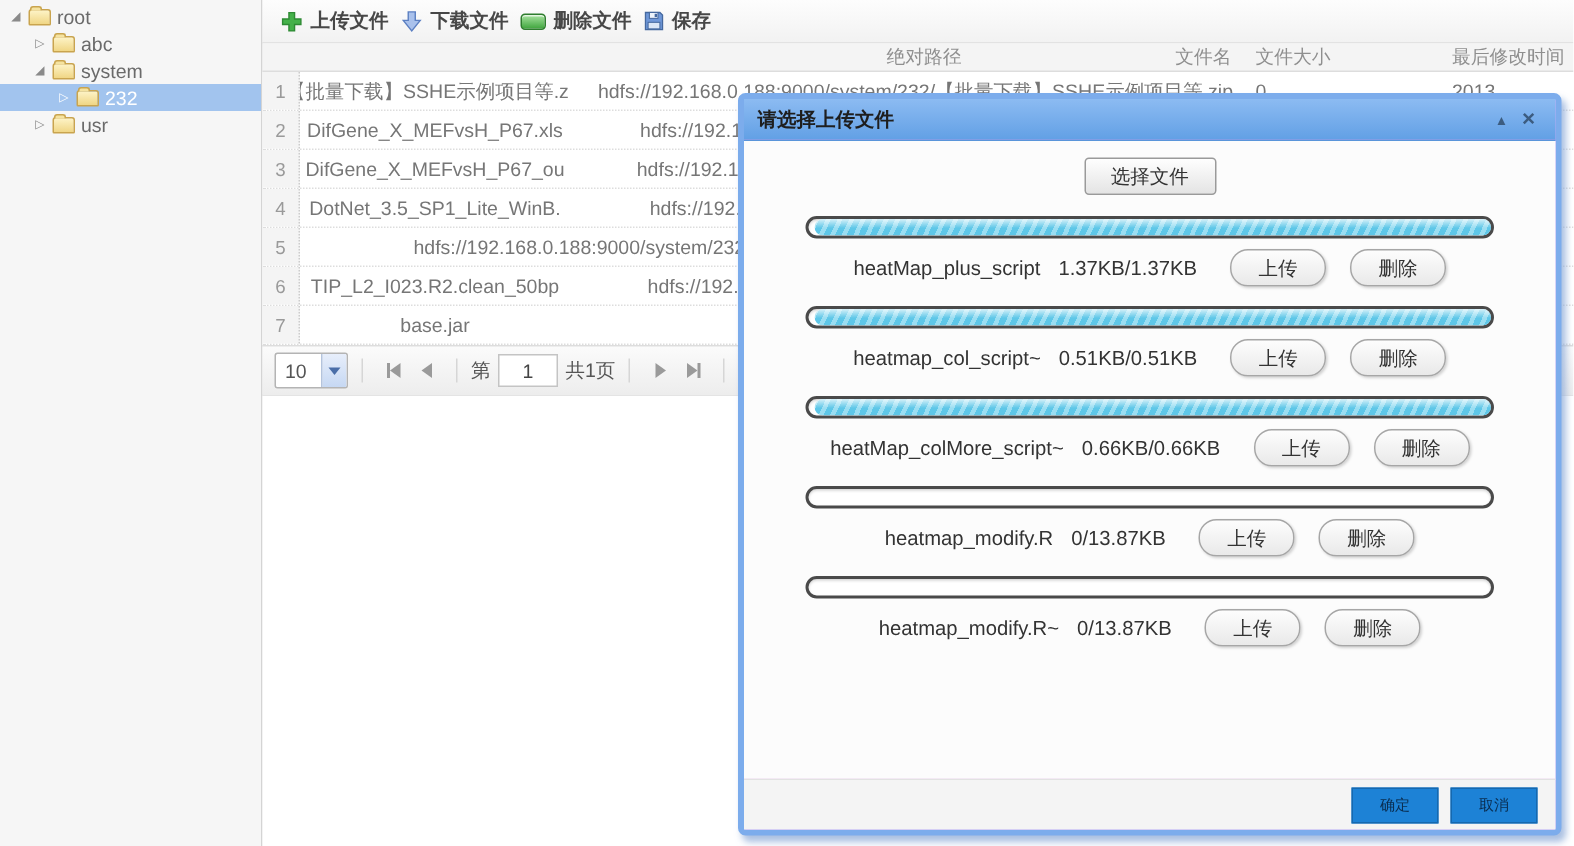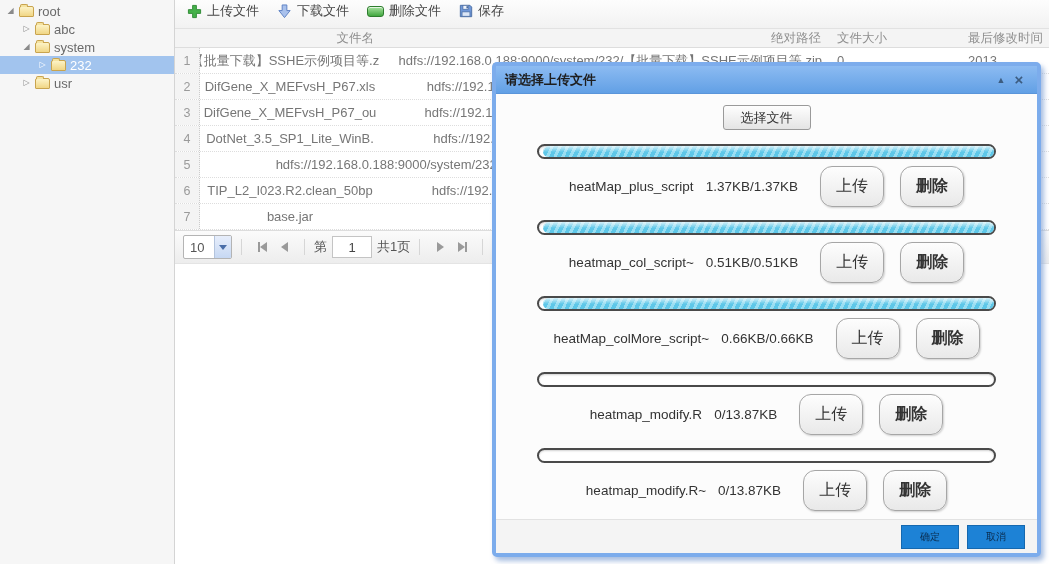--- a/index.html
+++ b/index.html
@@ -10,21 +10,21 @@
   .tree-panel{width:175px;min-width:175px;height:100%;background:#f6f6f6;border-right:1px solid #d4d4d4;box-sizing:border-box;padding-top:2px;}
   .tree-node{height:18px;display:flex;align-items:center;font-size:13px;color:#6a6a6a;white-space:nowrap;cursor:default;}
   .tree-node.selected{background:#a2c4ee;color:#fff;}
   .tree-node.selected .caret{color:#fff;}
   .caret{width:15px;min-width:15px;text-align:center;font-size:8px;color:#8a8a8a;line-height:18px;}
   .folder{width:15px;height:11px;min-width:15px;background:linear-gradient(#fdf3c6,#f0d685);border:1px solid #c9a44e;border-radius:2px 2px 1px 1px;position:relative;margin:0 4px 0 1px;box-sizing:border-box;}
   .folder::before{content:"";position:absolute;top:-3px;left:0;width:6px;height:2px;background:#f5e3a0;border:1px solid #c9a44e;border-bottom:none;border-radius:2px 2px 0 0;}
 
   
   .main{flex:1;display:flex;flex-direction:column;min-width:0;}
-  .toolbar{height:28px;min-height:28px;background:linear-gradient(#fdfdfd,#f2f2f2);border-bottom:1px solid #e2e2e2;display:flex;align-items:flex-start;padding-left:8px;gap:10px;}
+  .toolbar{height:28px;min-height:28px;background:linear-gradient(#fdfdfd,#f2f2f2);border-bottom:1px solid #e2e2e2;display:flex;align-items:center;padding-left:8px;font-weight:bold;}
   .tbtn{display:flex;align-items:center;gap:5px;font-size:13px;color:#474747;padding:2px 4px;border-radius:3px;cursor:pointer;}
   .tbtn svg{display:block;}
   .icon-remove-rect{width:15px;height:9px;background:linear-gradient(#a8e3a0,#41a63f);border:1px solid #2e7d2e;border-radius:3px;box-shadow:inset 0 1px 0 rgba(255,255,255,.7);}
 
   
   .grid{position:relative;}
   .grid-header{display:flex;height:18px;background:#f4f4f4;border-bottom:1px solid #ddd;font-size:12.5px;color:#8f8f8f;align-items:center;}
   .hc{box-sizing:border-box;white-space:nowrap;overflow:hidden;}
   .c-num{width:25px;min-width:25px;}
   .c-name{width:180px;min-width:180px;}
@@ -64,22 +64,22 @@
   .mt-ico.collapse{font-size:9px;}
   .mt-ico.close{font-size:15px;}
   .modal-body{flex:1;background:#fcfcfc;overflow:hidden;position:relative;}
   .choose-btn{display:block;margin:11px auto 14px auto;width:88px;height:25px;background:linear-gradient(#fefefe,#e4e4e4);border:1px solid #9a9a9a;border-radius:3px;font-size:13px;color:#333;font-family:inherit;cursor:pointer;}
   .upload-row{margin-bottom:13px;}
   .pbar{width:455px;height:11px;margin:0 auto;border:2px solid #4a4a4a;border-radius:9px;background:#fff;position:relative;box-shadow:inset 0 1px 2px rgba(0,0,0,.18);}
   .pfill{position:absolute;left:4px;right:0;top:0;bottom:0;border-radius:7px;background-image:linear-gradient(rgba(255,255,255,.75),rgba(255,255,255,0) 55%),repeating-linear-gradient(115deg,#9adef2 0 3px,#5ec7e8 3px 7px);}
   .upload-line{display:flex;align-items:center;justify-content:center;margin-top:7px;font-size:13.5px;color:#333;}
   .uname{margin-right:12px;}
   .uprog{margin-right:22px;}
-  .ubtn{width:64px;height:41px;background:linear-gradient(#fdfdfd,#e9e9e9);border:1px solid #a6a6a6;border-radius:12px;font-size:16px;color:#333;font-family:inherit;box-shadow:1px 1px 2px rgba(0,0,0,.18);cursor:pointer;margin-right:16px;}
-  .ubtn:last-child{margin-right:0;font-weight:bold;}
+  .ubtn{width:64px;height:25px;background:linear-gradient(#fdfdfd,#e9e9e9);border:1px solid #a6a6a6;border-radius:12px;font-size:13px;color:#333;font-family:inherit;box-shadow:1px 1px 2px rgba(0,0,0,.18);cursor:pointer;margin-right:16px;}
+  .ubtn:last-child{margin-right:0;}
   .modal-footer{height:33px;min-height:33px;background:#f4f4f4;border-top:1px solid #e2e2e2;display:flex;align-items:center;justify-content:flex-end;padding-right:12px;gap:8px;}
   .primary-btn{width:58px;height:24px;background:#1d82d6;border:1px solid #1568af;color:#0a2c4e;font-size:10px;font-family:inherit;cursor:pointer;}
 </style>
 </head>
 <body>
 
 <div class="app">
 
   <div class="tree-panel" id="tree-panel">
       <div class="tree-node" style="padding-left: 3px;">
@@ -141,22 +141,22 @@
               <rect x="3.5" y="9" width="9" height="5" fill="#dbe6f6" stroke="#46699f" stroke-width=".8"></rect>
             </svg>
         </span>
         <span>保存</span>
       </div>
     </div>
 
     <div class="grid">
       <div class="grid-header">
         <div class="hc c-num"></div>
+        <div class="hc c-path">绝对路径</div>
         <div class="hc c-name">文件名</div>
-        <div class="hc c-path">绝对路径</div>
         <div class="hc c-size">文件大小</div>
         <div class="hc c-mod">最后修改时间</div>
       </div>
       <div id="grid-rows">
           <div class="grid-row">
         <div class="cell c-num">1</div>
         <div class="cell c-name">【批量下载】SSHE示例项目等.zip</div>
         <div class="cell c-path">hdfs://192.168.0.188:9000/system/232/【批量下载】SSHE示例项目等.zip</div>
         <div class="cell c-size">0</div>
         <div class="cell c-mod">2013</div>

